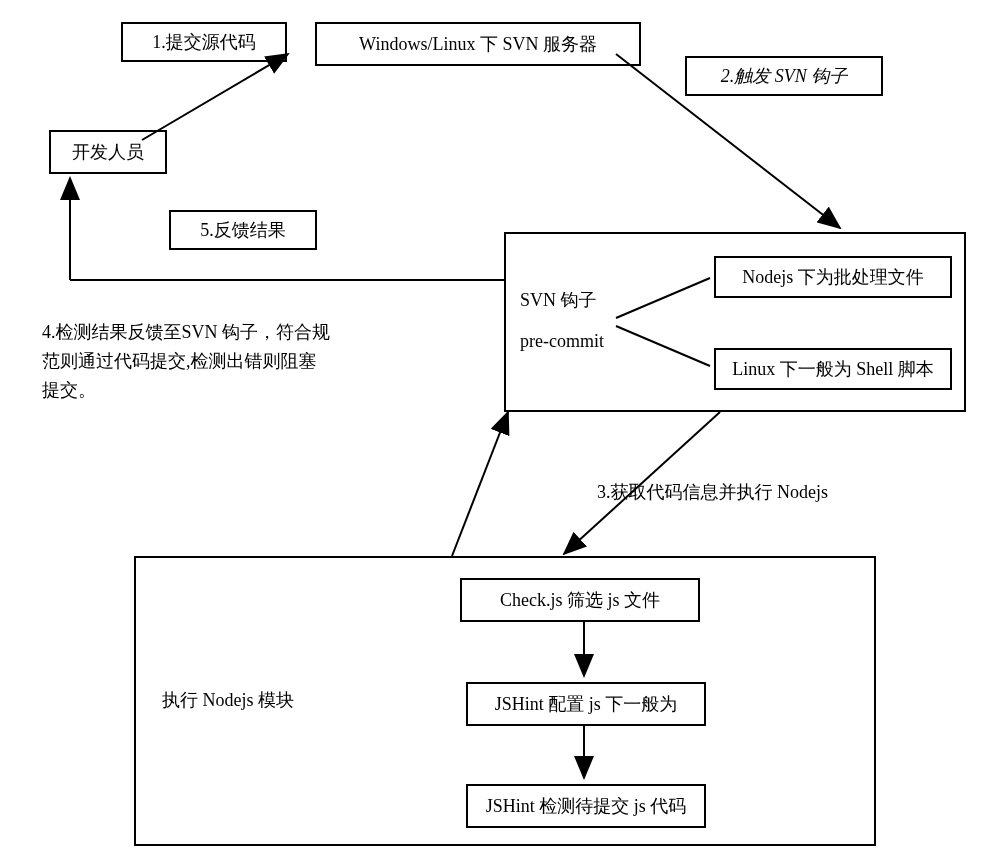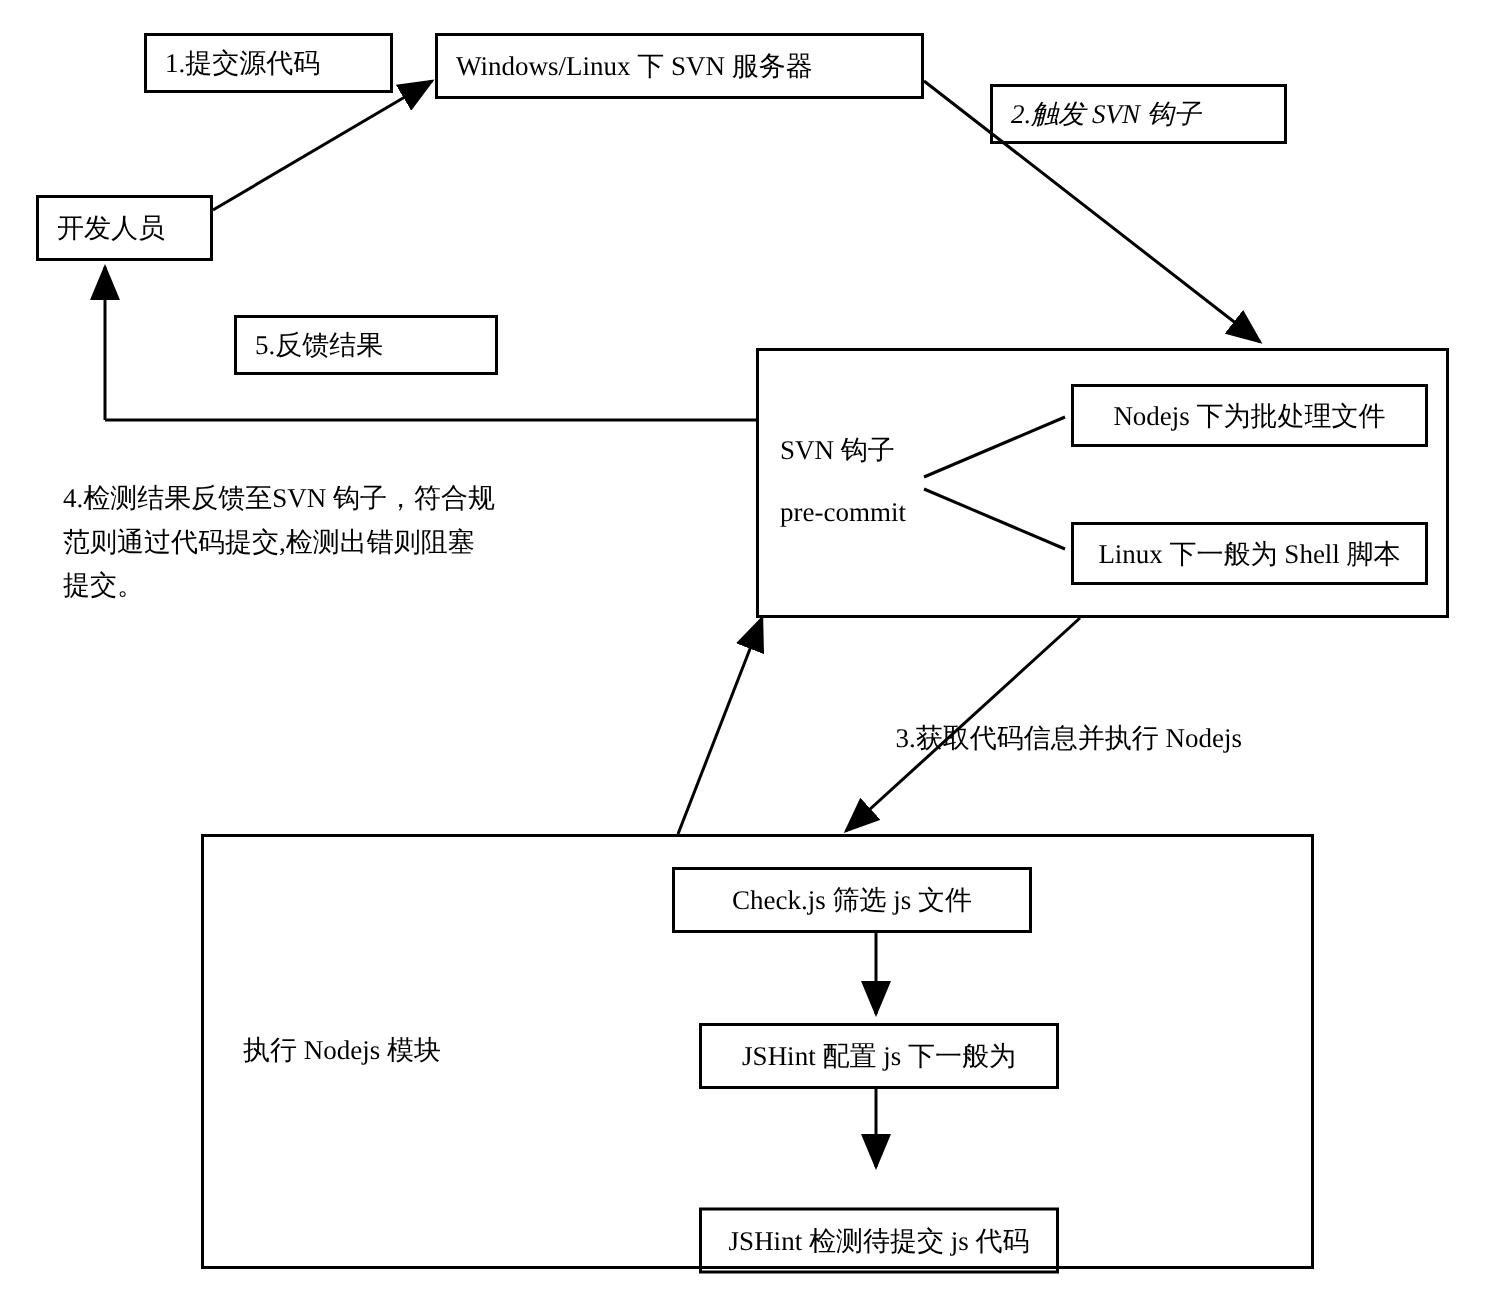--- a/index.html
+++ b/index.html
@@ -15,21 +15,21 @@
     position: relative;
   }
   .box {
     position: absolute;
     border: 2px solid #000;
     background: #fff;
     display: flex;
     align-items: center;
     padding: 6px 12px;
   }
-  .box.center { justify-content: flex-start; }
+  .box.center { justify-content: center; margin-left: 25px; }
   .label {
     position: absolute;
     font-size: 18px;
   }
   .big-box {
     position: absolute;
     border: 2px solid #000;
     background: #fff;
   }
   svg.overlay {
@@ -62,21 +62,21 @@
 </div>
 
 <div class="box center" style="left:660px; top:56px; width:198px; height:40px;font-style:italic;">
   <span>2.触发 SVN 钩子</span>
 </div>
 
 <div class="box center" style="left:24px; top:130px; width:118px; height:44px;">
   <span>开发人员</span>
 </div>
 
-<div class="box center" style="left:156px; top:210px; width:176px; height:40px;">
+<div class="box center" style="left:144px; top:210px; width:148px; height:40px;">
   <span>5.反馈结果</span>
 </div>
 
 <div class="big-box" style="left:504px; top:232px; width:462px; height:180px;">
   <div class="label multiline" style="position:absolute; left:14px; top:52px;">
     <div>SVN 钩子</div>
     <div style="height:12px;"></div>
     <div>pre-commit</div>
   </div>
   <div class="inner-box" style="left:208px; top:22px; width:238px; height:42px;">
@@ -92,27 +92,27 @@
 </div>
 
 <div class="label" style="left:597px; top:480px;">
   <span>3.获取代码信息并执行 Nodejs</span>
 </div>
 
 <div class="big-box" style="left:134px; top:556px; width:742px; height:290px;">
   <div class="label" style="position:absolute; left:26px; top:130px;">
     <span>执行 Nodejs 模块</span>
   </div>
-  <div class="inner-box" style="left:312px; top:20px; width:240px; height:44px;">
+  <div class="inner-box" style="left:324px; top:20px; width:240px; height:44px;">
     <span>Check.js 筛选 js 文件</span>
   </div>
   <div class="inner-box" style="left:330px; top:124px; width:240px; height:44px;">
     <span>JSHint 配置 js 下一般为</span>
   </div>
-  <div class="inner-box" style="left:330px; top:226px; width:240px; height:44px;margin-top:21px;">
+  <div class="inner-box" style="left:330px; top:226px; width:240px; height:44px;">
     <span>JSHint 检测待提交 js 代码</span>
   </div>
 </div>
 
 <svg class="overlay" viewBox="0 0 1000 860">
   <defs>
     <marker id="arrowhead" markerWidth="12" markerHeight="10" refX="11" refY="5" orient="auto">
       <polygon points="0 0, 12 5, 0 10" fill="#000"></polygon>
     </marker>
   </defs>

